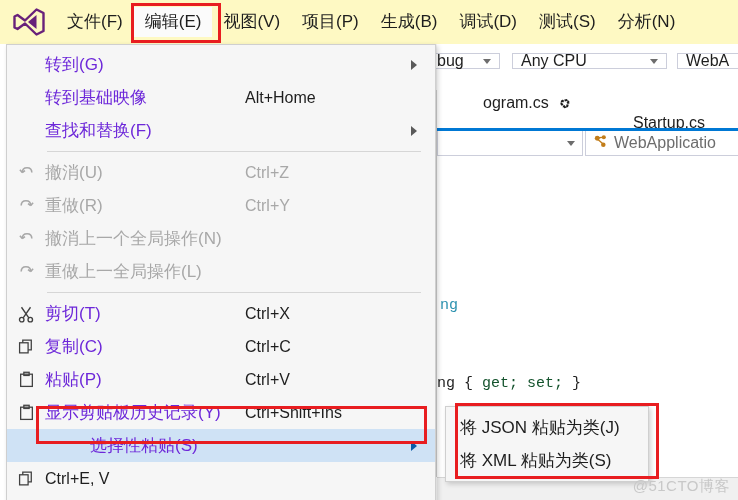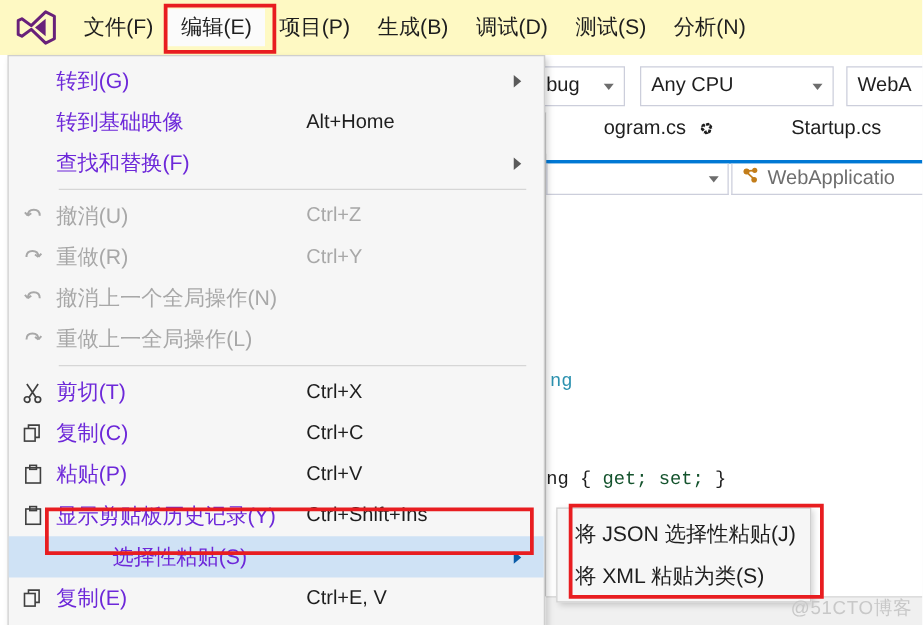--- a/index.html
+++ b/index.html
@@ -58,21 +58,21 @@
   
   .vs-toolbar {
     position: absolute;
     left: 437px; top: 44px;
     width: 301px; height: 46px;
     background: #ffffff;
   }
   .combo {
     position: absolute;
     top: 9px;
-    height: 32px;
+    height: 16px;
     border: 1px solid #cccedb;
     background: #ffffff;
     display: flex;
     align-items: center;
     box-sizing: border-box;
   }
   .combo .combo-label {
     font-size: 16px;
     color: #1e1e1e;
     padding-left: 8px;
@@ -102,21 +102,21 @@
     top: 4px;
     font-size: 16px;
     color: #1e1e1e;
     white-space: nowrap;
     display: flex;
     align-items: center;
     gap: 10px;
     padding-left: 46px;
   }
   #tab-program { left: 0px; }
-  #tab-startup { left: 150px; }
+  #tab-startup { left: 150px; margin-top: 20px; }
   .pin-icon {
     font-size: 13px;
     color: #1e1e1e;
     transform: rotate(45deg);
     display: inline-block;
   }
   .tab-underline {
     position: absolute;
     left: 437px; top: 128px;
     width: 301px; height: 3px;
@@ -368,20 +368,21 @@
 
   <div class="vs-menubar">
     <div class="vs-logo">
       <svg width="32" height="28" viewBox="0 0 32 28">
         <path d="M23.5 1.5 L30.5 5 L30.5 23 L23.5 26.5 L12 15.5 L4.5 21 L1.5 19.5 L1.5 8.5 L4.5 7 L12 12.5 Z" fill="none" stroke="#68217a" stroke-width="2.4" stroke-linejoin="round"></path>
         <path d="M23.5 7 L23.5 21 L15 14 Z" fill="#68217a"></path>
       </svg>
     </div>
     <div class="menubar-item">文件(F)</div>
     <div class="menubar-item active">编辑(E)</div>
+    <div class="menubar-item">视图(V)</div>
     <div class="menubar-item">项目(P)</div>
     <div class="menubar-item">生成(B)</div>
     <div class="menubar-item">调试(D)</div>
     <div class="menubar-item">测试(S)</div>
     <div class="menubar-item">分析(N)</div>
   </div>
 
   <div class="menu-panel">
 
     <div class="menu-row">
@@ -491,33 +492,32 @@
       <span class="menu-label">选择性粘贴(S)</span>
       <span class="menu-arrow"></span>
     </div>
     <div class="menu-row">
       <span class="menu-icon">
         <svg width="17" height="17" viewBox="0 0 16 16">
           <rect x="1.5" y="4.5" width="8" height="9.5" fill="none" stroke="currentColor" stroke-width="1.2"></rect>
           <path d="M4.5 4.5 L4.5 2 L12.5 2 L12.5 11.2 L9.5 11.2" fill="none" stroke="currentColor" stroke-width="1.2"></path>
         </svg>
       </span>
-      <span class="menu-label">复制(E)</span>
       <span class="menu-shortcut sc-col">Ctrl+E, V</span>
     </div>
     <div class="menu-row">
       
       
       
     </div>
   </div>
 
   <div class="submenu-panel">
     <div class="submenu-row">
-      <span class="submenu-label">将 JSON 选择性粘贴(J)</span>
+      <span class="submenu-label">将 JSON 粘贴为类(J)</span>
     </div>
     <div class="submenu-row">
       <span class="submenu-label">将 XML 粘贴为类(S)</span>
     </div>
   </div>
 
   <div class="hl-box" id="hl-edit-menu"></div>
   <div class="hl-box" id="hl-paste-special"></div>
   <div class="hl-box" id="hl-submenu"></div>
 

